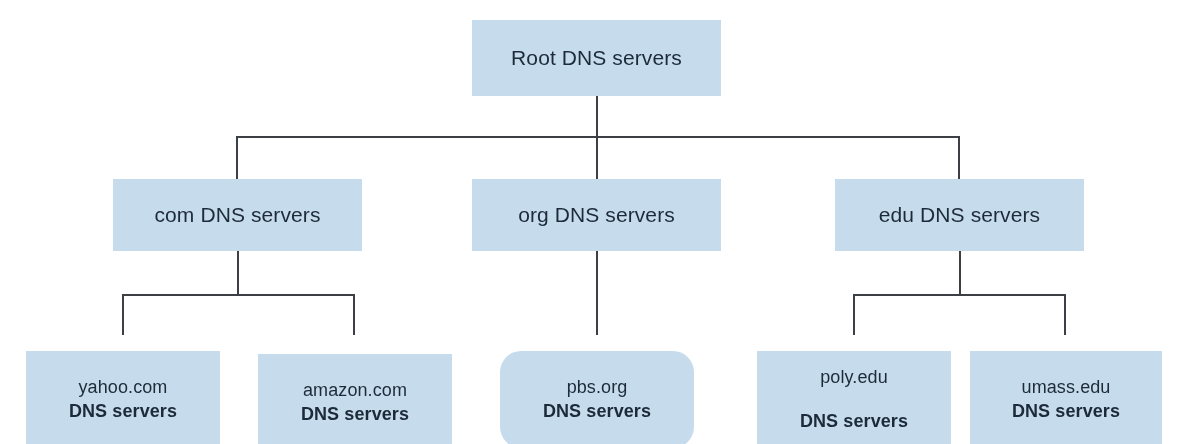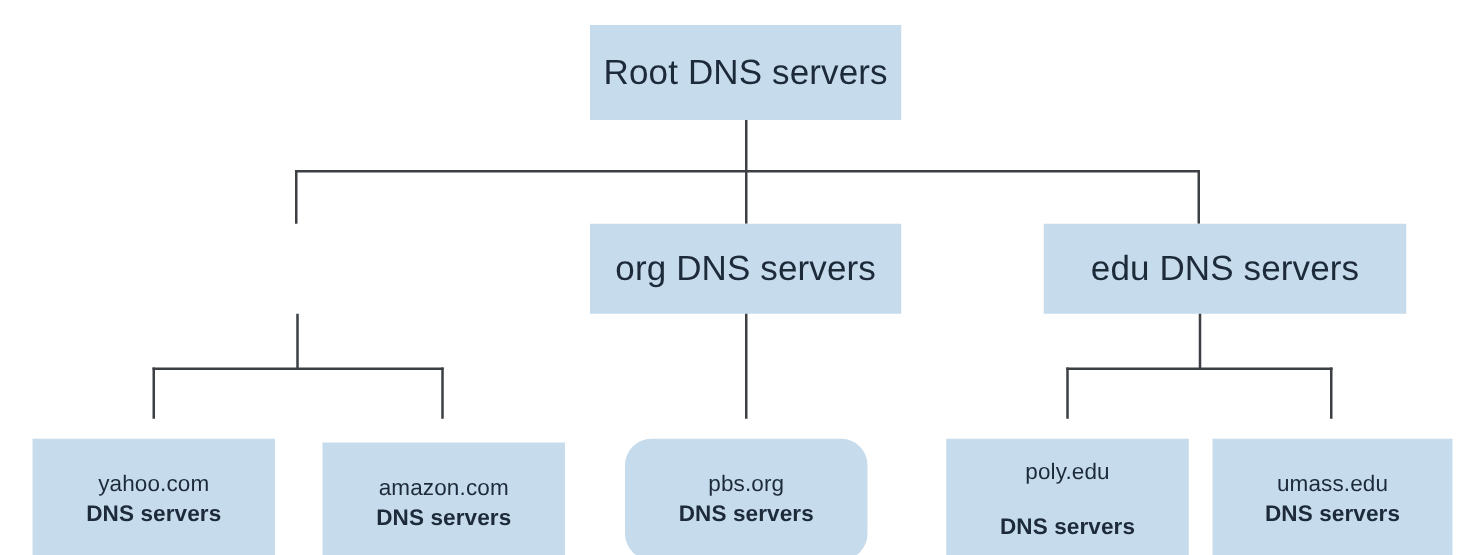--- a/index.html
+++ b/index.html
@@ -27,21 +27,21 @@
     line-height: 1.28;
     box-sizing: border-box;
   }
   .node .line1,
   .node .line2 {
     display: block;
     white-space: nowrap;
   }
   .node-root,
   .node-tld {
-    font-size: 28px;
+    font-size: 21px;
     font-weight: 400;
     letter-spacing: 0.1px;
   }
   .node-auth {
     font-size: 18px;
     font-weight: 700;
     letter-spacing: 0.1px;
     margin-top: 16px;
   }
   .node-auth .line1 {
@@ -64,26 +64,29 @@
   </div>
 
   <div class="connector v-line" style="left:596px; top:96px; width:2px; height:41px;"></div>
 
   <div class="connector h-line" style="left:236px; top:136px; width:724px; height:2px;"></div>
 
   <div class="connector v-line" style="left:236px; top:136px; width:2px; height:43px;"></div>
   <div class="connector v-line" style="left:596px; top:136px; width:2px; height:43px;"></div>
   <div class="connector v-line" style="left:958px; top:136px; width:2px; height:43px;"></div>
 
+  <div class="node node-tld" style="left:113px; top:179px; width:249px; height:72px;">
+    <span class="line1">com DNS servers</span>
+  </div>
 
   <div class="node node-tld" style="left:472px; top:179px; width:249px; height:72px;text-align:right;">
     <span class="line1">org DNS servers</span>
   </div>
 
-  <div class="node node-tld" style="left:835px; top:179px; width:290px; height:72px;">
+  <div class="node node-tld" style="left:835px; top:179px; width:249px; height:72px;">
     <span class="line1">edu DNS servers</span>
   </div>
 
   <div class="connector v-line" style="left:237px; top:251px; width:2px; height:44px;"></div>
   <div class="connector h-line" style="left:122px; top:294px; width:233px; height:2px;"></div>
   <div class="connector v-line" style="left:122px; top:294px; width:2px; height:41px;"></div>
   <div class="connector v-line" style="left:353px; top:294px; width:2px; height:41px;"></div>
 
   <div class="connector v-line" style="left:596px; top:251px; width:2px; height:84px;"></div>
 

